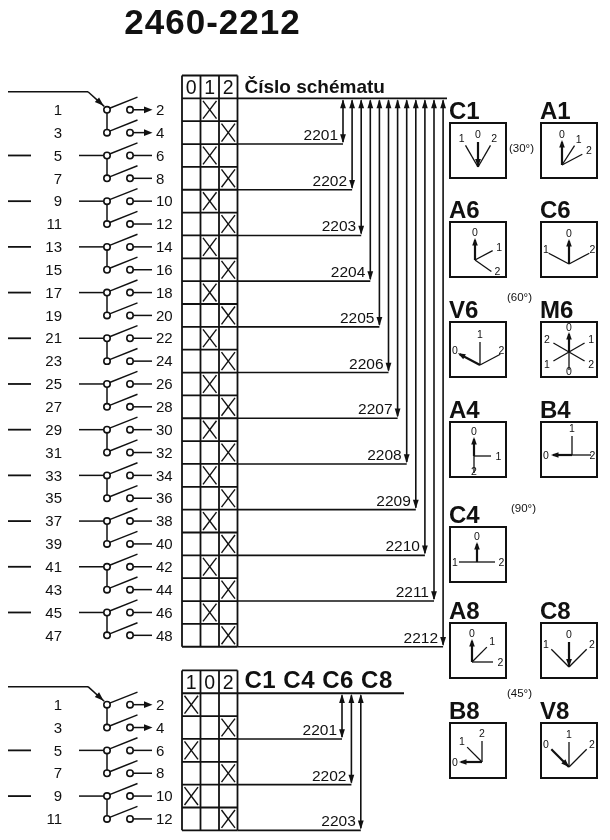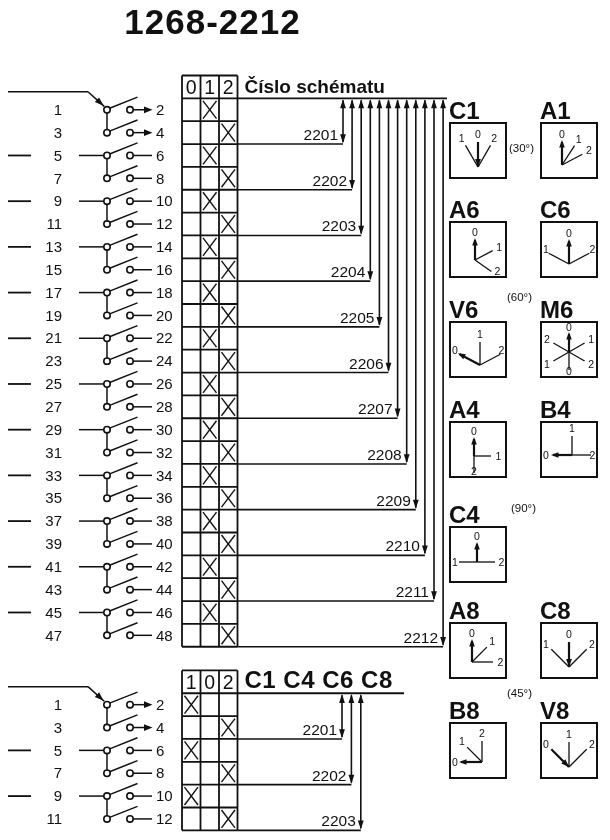--- a/index.html
+++ b/index.html
@@ -7,21 +7,21 @@
         font-family:"Liberation Sans", sans-serif;color:#111;}
   .title{position:absolute;left:0;top:2px;width:425px;text-align:center;
          font-size:35px;font-weight:bold;letter-spacing:1px;color:#111;}
   svg text{font-family:"Liberation Sans", sans-serif;fill:#111;}
   #diagram-svg{position:absolute;left:0;top:0;}
 </style>
 </head>
 <body>
 
 <div class="page">
-  <div class="title">1268-2212</div>
+  <div class="title">2460-2212</div>
   <svg id="diagram-svg" width="610" height="840" viewBox="0 0 610 840">
       <g>
         <g>
           <line x1="182" y1="75.5" x2="182" y2="646.7500000000001" stroke="#111111" stroke-width="1.8"></line>
           <line x1="200.5" y1="75.5" x2="200.5" y2="646.7500000000001" stroke="#111111" stroke-width="1.8"></line>
           <line x1="219" y1="75.5" x2="219" y2="646.7500000000001" stroke="#111111" stroke-width="1.8"></line>
           <line x1="237.5" y1="75.5" x2="237.5" y2="646.7500000000001" stroke="#111111" stroke-width="1.8"></line>
           <line x1="182" y1="75.5" x2="237.5" y2="75.5" stroke="#111111" stroke-width="1.8"></line>
           <line x1="182" y1="98.35" x2="237.5" y2="98.35" stroke="#111111" stroke-width="1.8"></line>
           <line x1="182" y1="121.2" x2="237.5" y2="121.2" stroke="#111111" stroke-width="1.8"></line>

